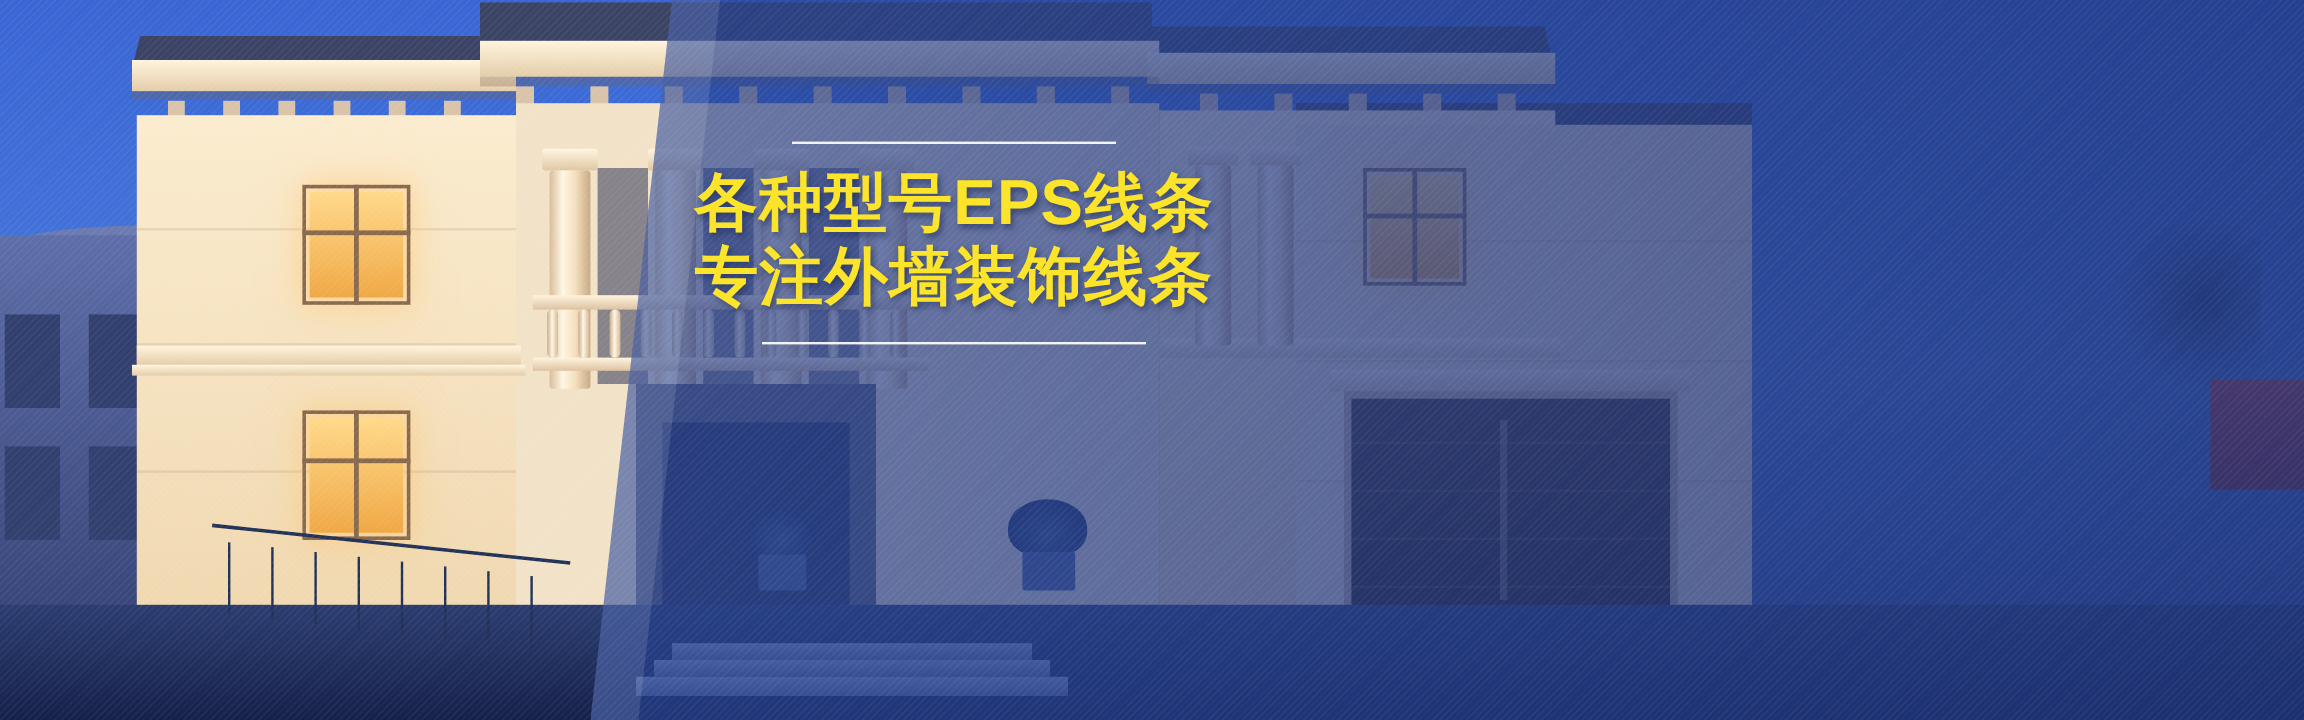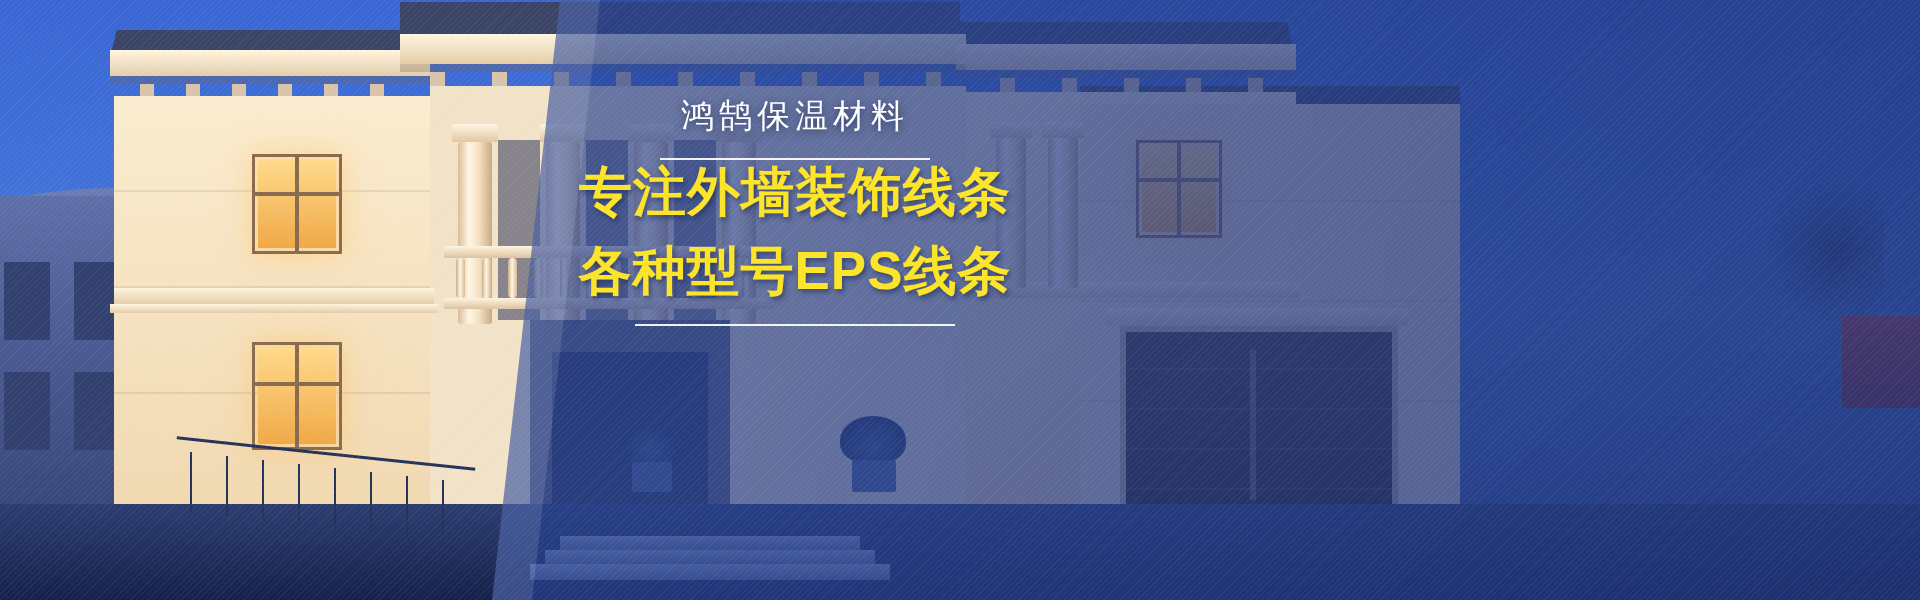--- a/index.html
+++ b/index.html
@@ -346,25 +346,24 @@
   <div class="tree"></div>
   <div class="red-box"></div>
 
   <div class="overlay-panel"></div>
   <div class="overlay-edge"></div>
 
   <div class="hatch"></div>
 
   <div class="copy">
 
-    <div class="brand">鸿鹄保温材料</div>
 
     <div class="rule rule-top"></div>
 
+    <div class="head">各种型号EPS线条</div>
+
     <div class="head second">专注外墙装饰线条</div>
 
-    <div class="head">各种型号EPS线条</div>
-
     <div class="rule rule-bottom"></div>
 
   </div>
 
 </div>
 
 </body></html>

